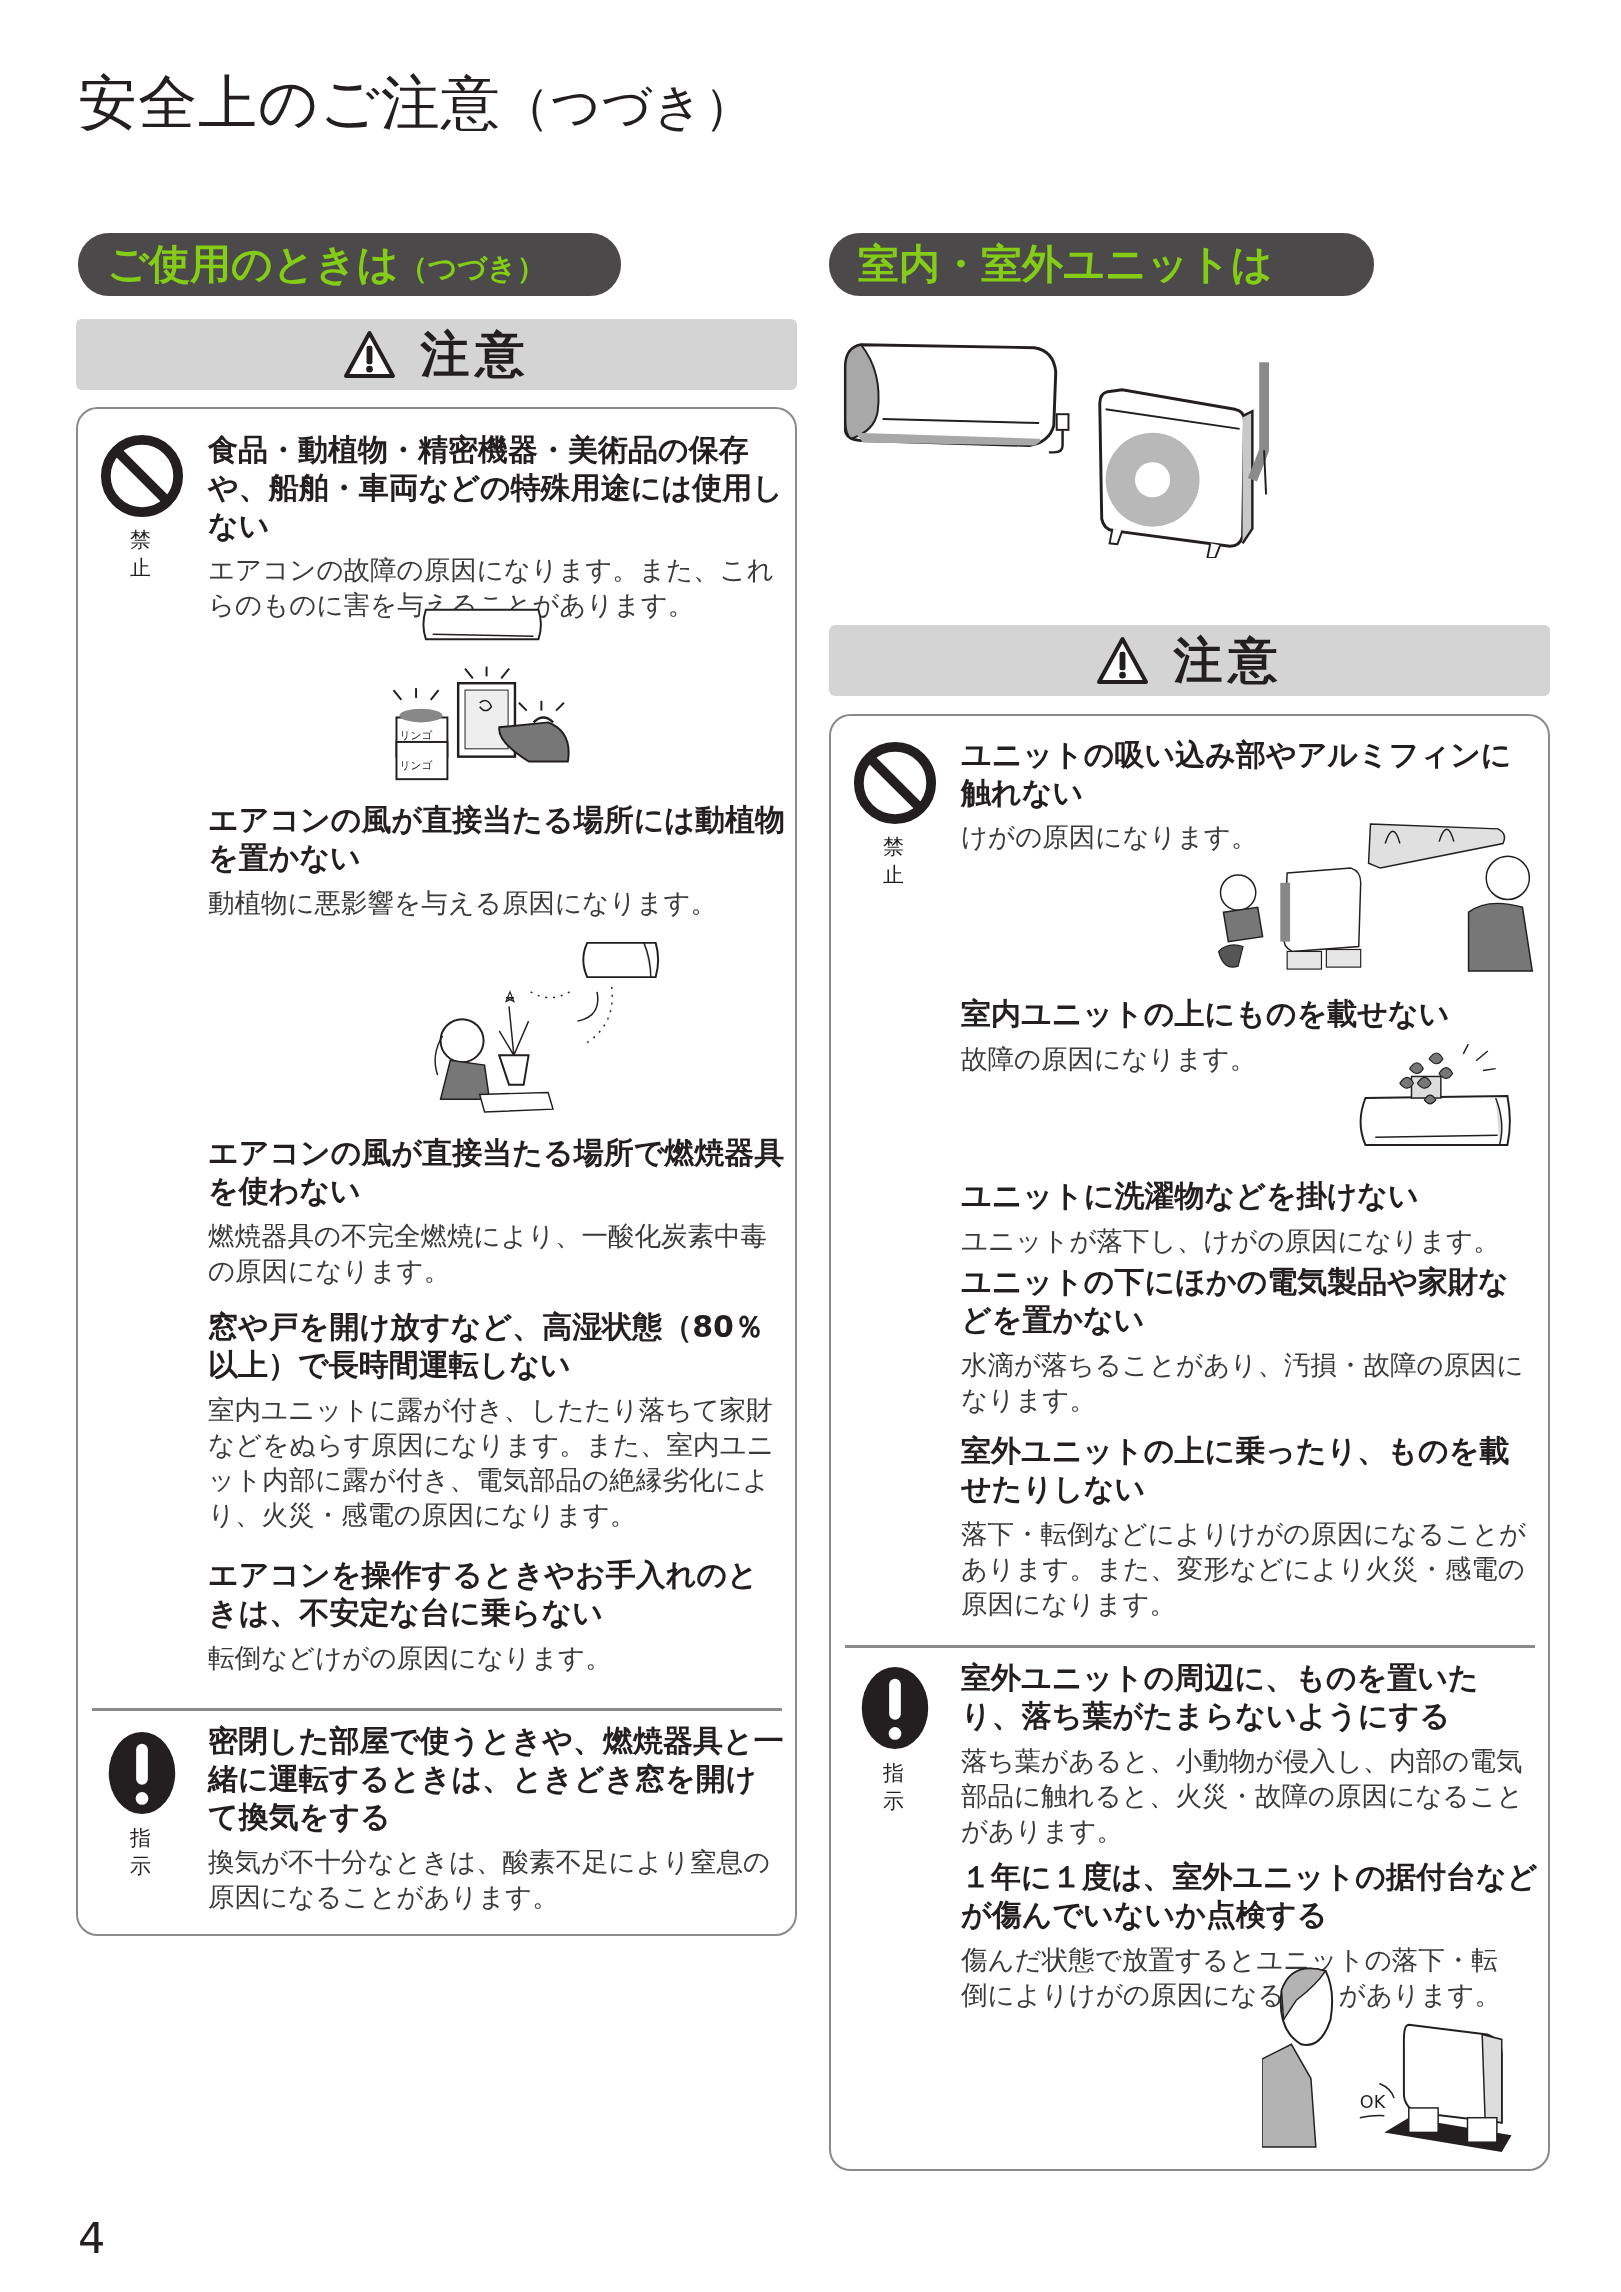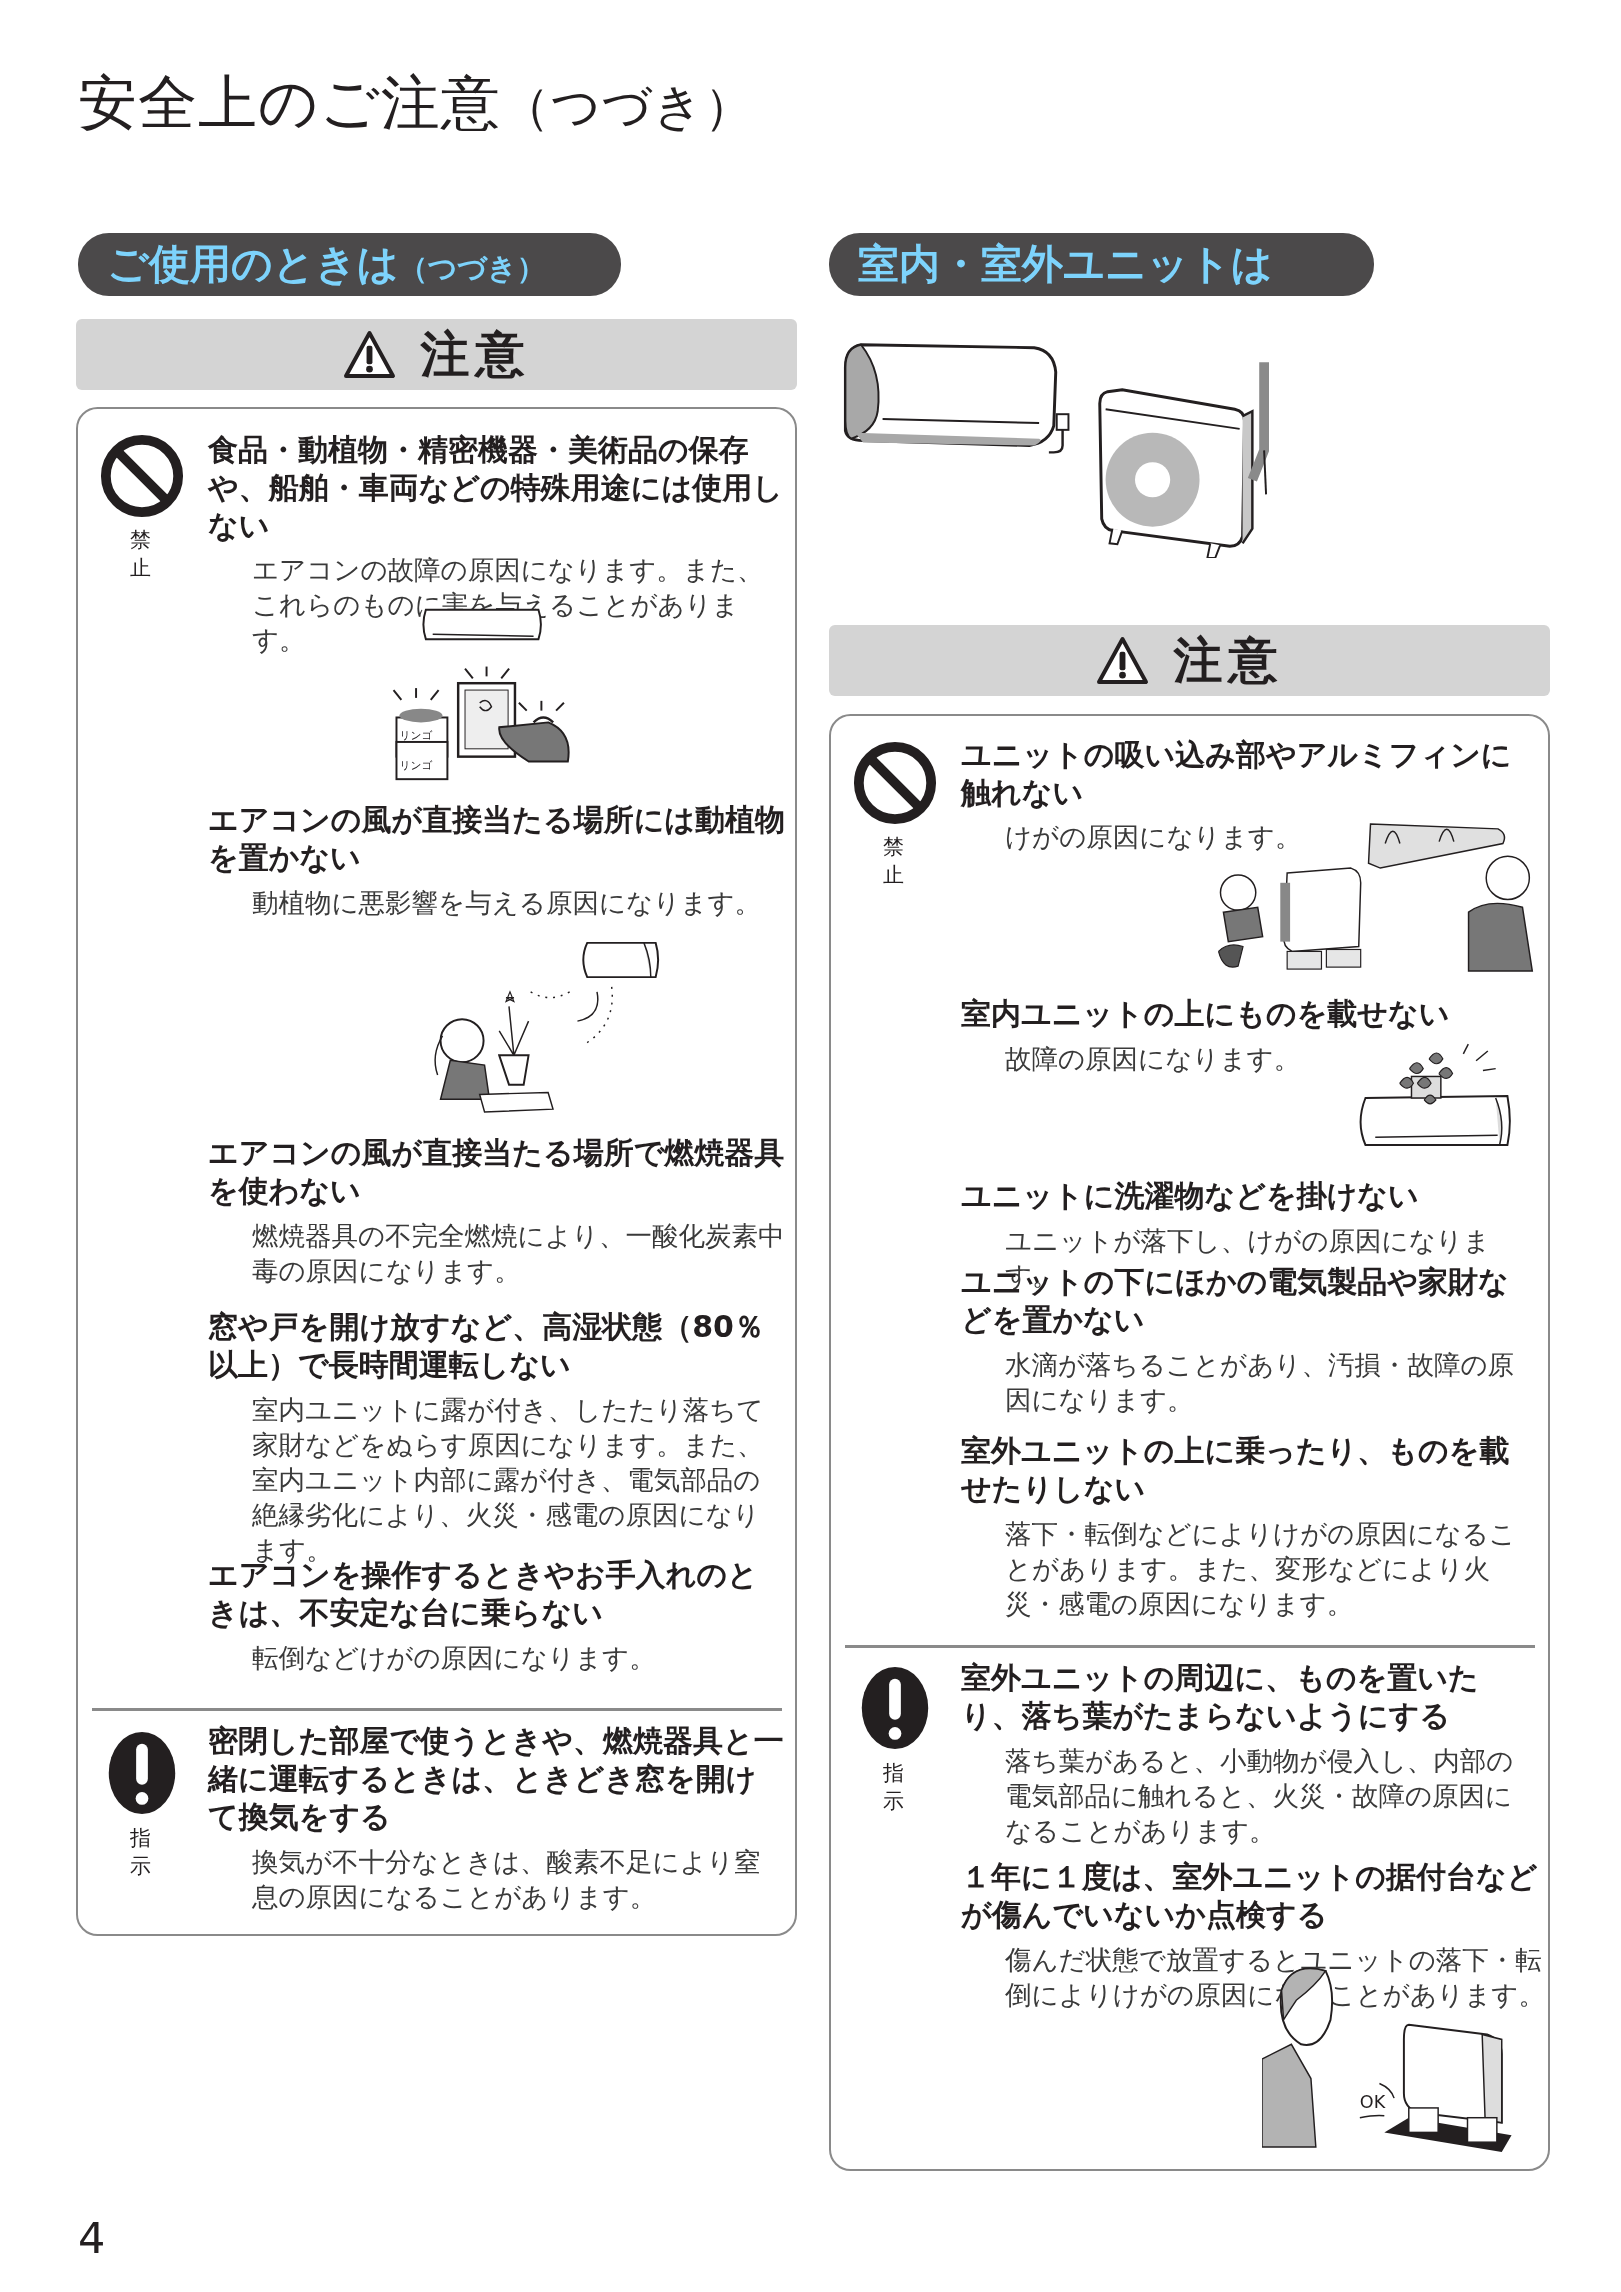--- a/index.html
+++ b/index.html
@@ -7,38 +7,38 @@
     width: 1621px; height: 2293px; position: relative; overflow: hidden;
     font-family: "DejaVu Sans", "Liberation Sans", sans-serif; color: #231f20;
   }
   .page-title {
     position: absolute; left: 78px; top: 73px;
     font-size: 59px; line-height: 1; letter-spacing: 1px; font-weight: normal; text-align: center;
   }
   .page-title .sub { font-size: 49px; }
   .pill {
     position: absolute; height: 63px; border-radius: 31px; background: #4b494a;
-    color: #7dd3fc; font-weight: bold; font-size: 41px; line-height: 63px;
+    color: #84cc16; font-weight: bold; font-size: 41px; line-height: 63px;
     padding: 0 29px; box-sizing: border-box; white-space: nowrap;
   }
   .pill .sub { font-size: 29px; font-weight: bold; }
   .caution-bar {
     position: absolute; height: 71px; background: #d4d4d4; border-radius: 5.9px;
     display: flex; align-items: center; justify-content: center; gap: 25px;
   }
   .caution-bar .lbl { font-size: 49px; font-weight: bold; letter-spacing: 5.9px; }
   .panel {
     position: absolute; border: 2.9px solid #8a8a8a; border-radius: 21.6px;
     background: #fff; box-sizing: border-box;
   }
   .sym { position: absolute; width: 88px; text-align: center; }
   .sym .caption { font-size: 21px; letter-spacing: 19.6px; margin-top: 3.9px; padding-left: 17.6px; }
   .item { position: absolute; }
   .item .h { font-size: 30px; font-weight: bold; line-height: 38px; }
-  .item .b { font-size: 26.5px; line-height: 35px; color: #3a3a3a; margin-top: 7.8px; margin-left: 44px; }
+  .item .b { font-size: 26.5px; line-height: 35px; color: #3a3a3a; margin-top: 7.8px; }
   .divider { position: absolute; height: 2.9px; background: #8a8a8a; }
   .illus { position: absolute; }
   .page-number { position: absolute; left: 78px; top: 2213px; font-size: 43px; }
 </style>
 </head>
 <body>
 
 <div class="page-title">
   <span>安全上のご注意</span><span class="sub">（つづき）</span>
 </div>

